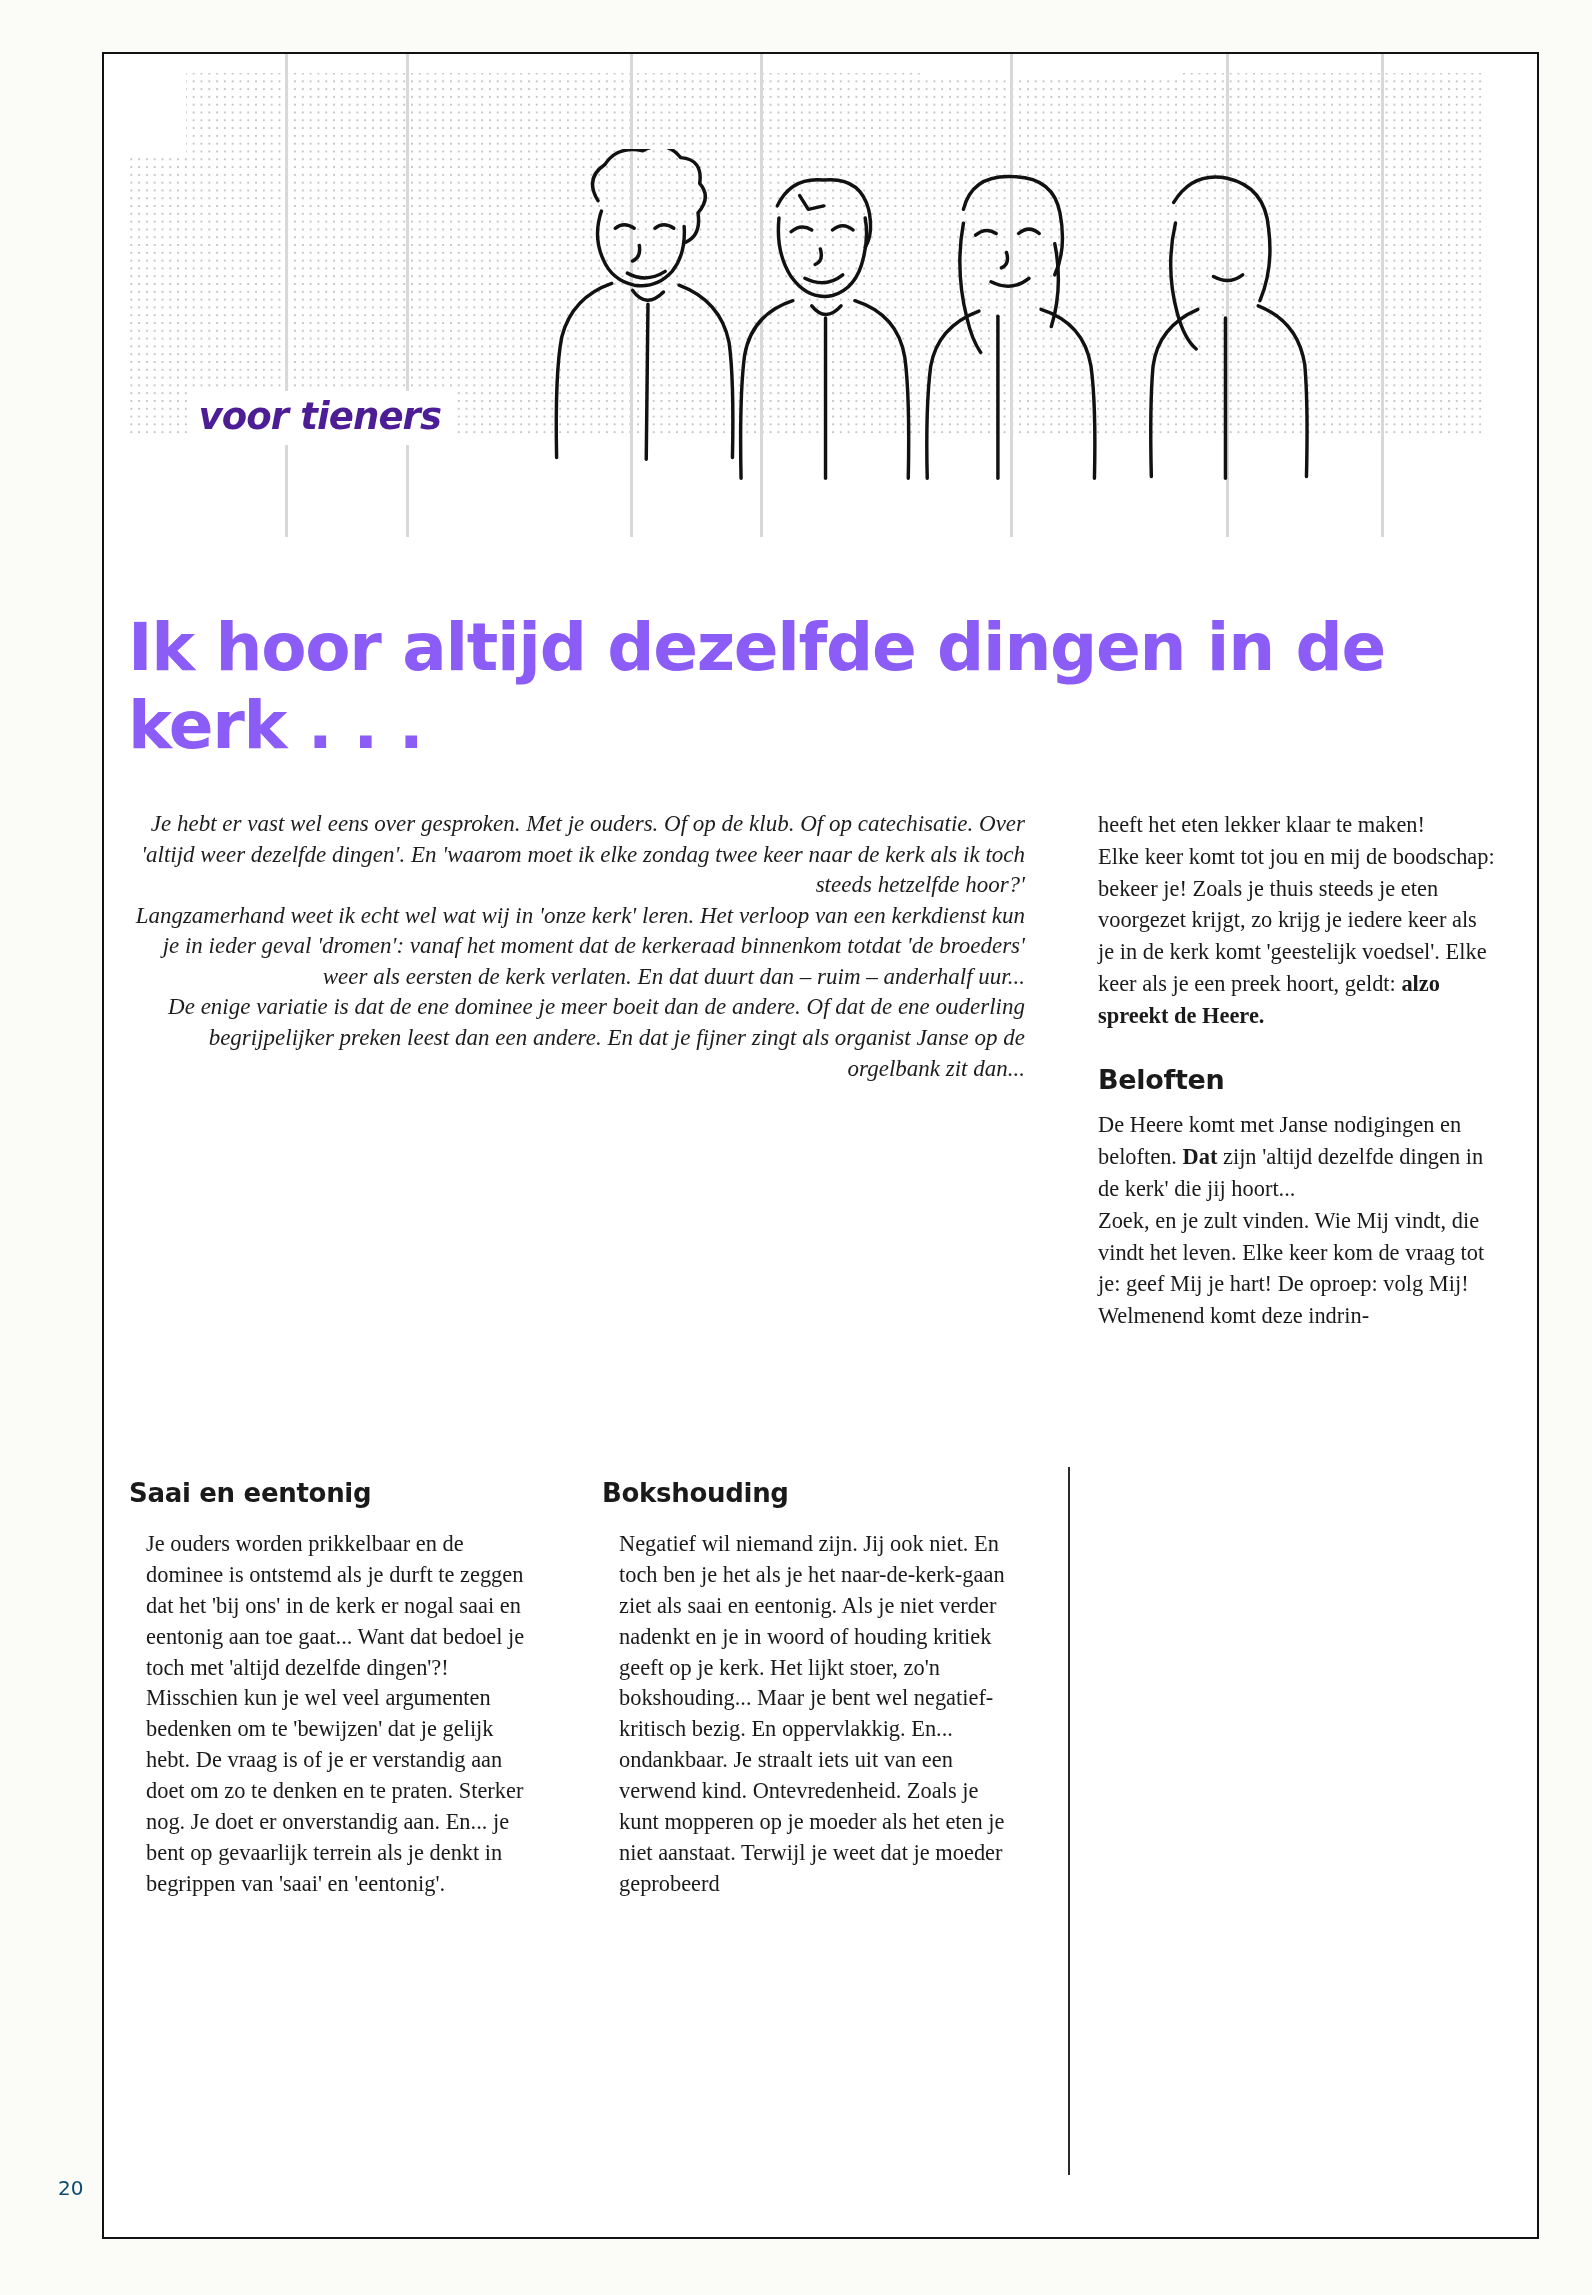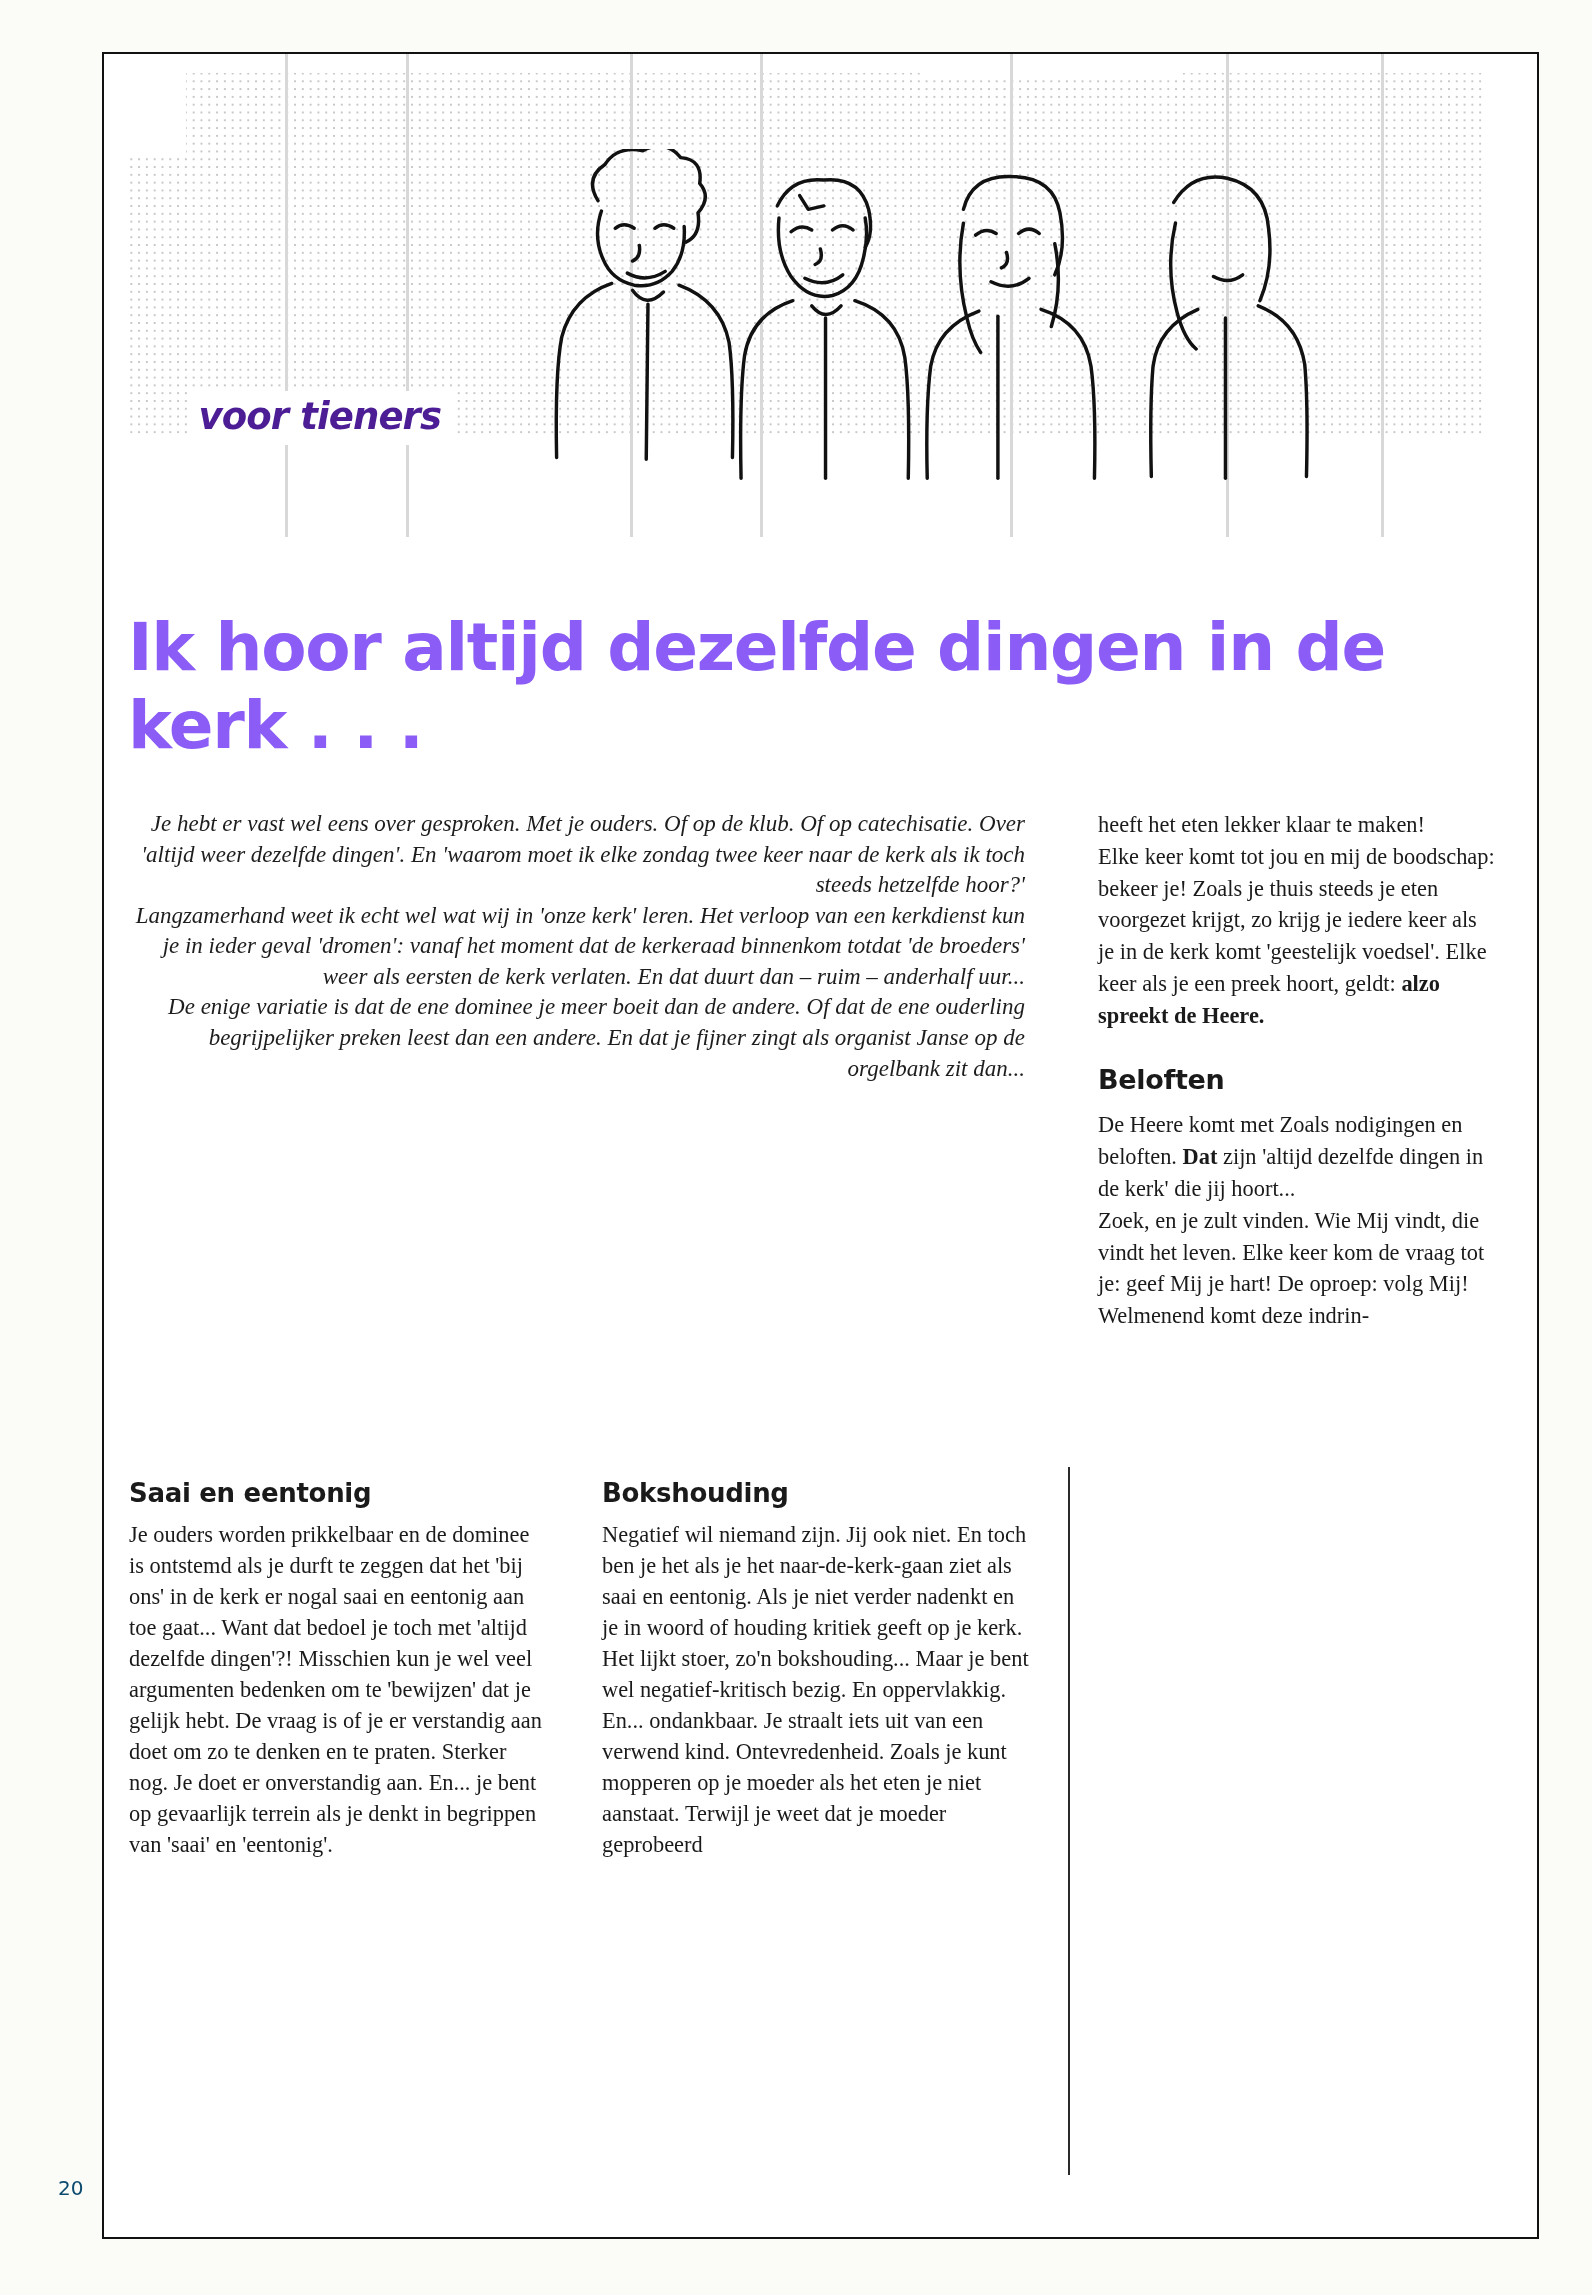--- a/index.html
+++ b/index.html
@@ -31,21 +31,21 @@
   .intro{position:absolute;left:129px;top:809px;width:896px;
          font-style:italic;font-size:23px;line-height:1.33;color:#1d1d1d;text-align:right;}
   .intro p{margin:0 0 0 0;}
 
   
   .colwrap{position:absolute;left:129px;top:1476px;width:897px;}
   .col{position:absolute;top:0;width:414px;font-size:22.4px;line-height:1.38;}
   .col.c1{left:0;width:414px;}
   .col.c2{left:473px;width:431px;}
   .colhead{font-family:"DejaVu Sans",sans-serif;font-weight:bold;font-size:26px;margin:0 0 8.6px 0;letter-spacing:-0.3px;}
-  .col p{margin:0;}
+  .col p{margin:17px;}
 
   
   .rightcol{position:absolute;left:1098px;top:809px;width:397px;font-size:22.4px;line-height:1.42;}
   .rightcol p{margin:0;}
   .rightcol h3{font-family:"DejaVu Sans",sans-serif;font-weight:bold;font-size:27px;margin:29px 0 10.4px 0;letter-spacing:-0.3px;}
   .rightcol .first{margin-top:0;}
   b.sb{font-family:"Liberation Serif",serif;font-weight:bold;}
 
   
   .vrule{position:absolute;left:1068px;top:1467px;width:1.7px;height:708px;background:#2a2a2a;}
@@ -155,20 +155,20 @@
   </div>
 
   <div class="vrule"></div>
 
   <div class="rightcol">
     <p class="first">heeft het eten lekker klaar te maken!</p>
 
     <p><span>Elke keer komt tot jou en mij de boodschap: bekeer je! Zoals je thuis steeds je eten voorgezet krijgt, zo krijg je iedere keer als je in de kerk komt 'geestelijk voedsel'. Elke keer als je een preek hoort, geldt: </span><b class="sb">alzo spreekt de Heere.</b></p>
 
     <h3>Beloften</h3>
-    <p><span>De Heere komt met Zoals nodigingen en beloften. </span><b class="sb">Dat</b><span> zijn 'altijd dezelfde dingen in de kerk' die jij hoort...</span></p>
+    <p><span>De Heere komt met Janse nodigingen en beloften. </span><b class="sb">Dat</b><span> zijn 'altijd dezelfde dingen in de kerk' die jij hoort...</span></p>
     <p>Zoek, en je zult vinden. Wie Mij vindt, die vindt het leven. Elke keer kom de vraag tot je: geef Mij je hart! De oproep: volg Mij!</p>
     <p>Welmenend komt deze indrin-</p>
   </div>
 
   <div class="pagenum">20</div>
 </div>
 
 
 </body></html>

